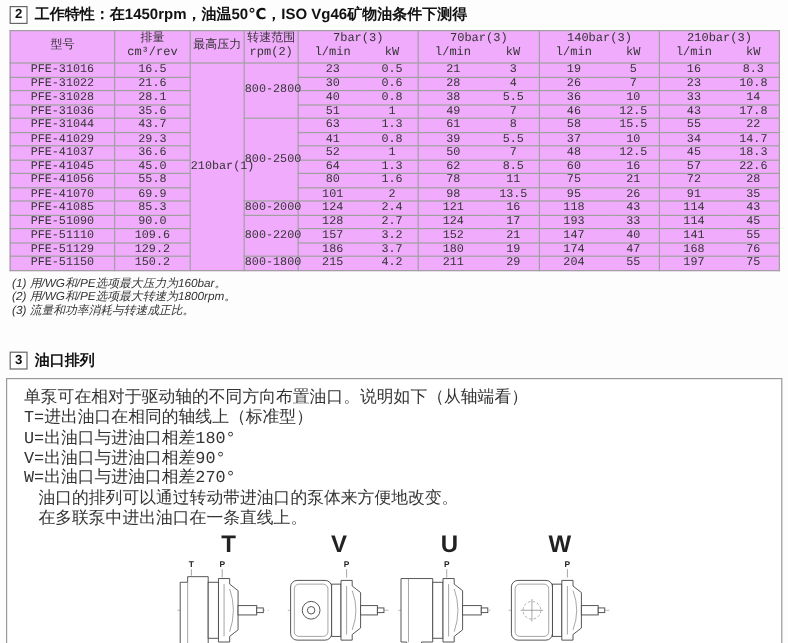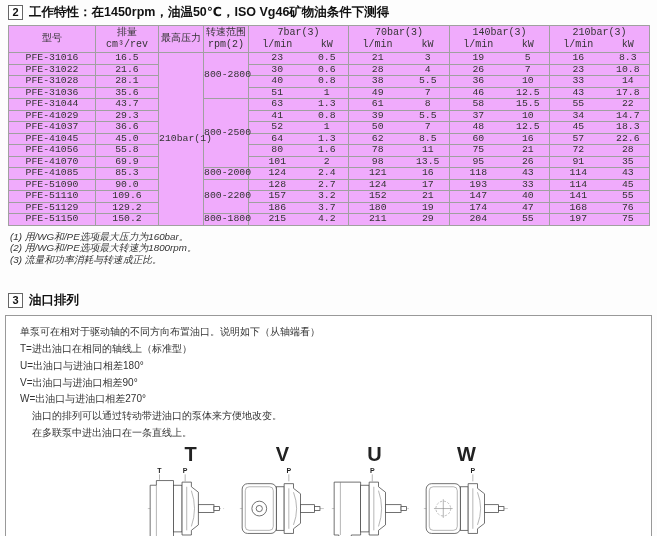--- a/index.html
+++ b/index.html
@@ -32,21 +32,21 @@
   .spec tbody td.lmin { border-right:none;text-align:center; }
   .spec tbody td.kw   { border-left:none; }
 
   .footnotes { margin:5px 0 0 10px; font-size:9.8px; line-height:11.6px; color:#333;font-style:italic; }
 
   .port-box {
     border:1px solid #999; background:#fff;
     margin:6px 5px 0 5px; padding:8px 14px 4px 14px;
     height:228px;
   }
-  .port-box .line { font-size:10px; line-height:16.8px; color:#333; }
+  .port-box .line { font-size:14px; line-height:16.8px; color:#333;font-family:Liberation Mono, monospace; }
   .port-box .indent { padding-left:12px; }
 
   .diagrams { display:flex; justify-content:center; margin-top:1px; }
   .diagram { width:92px; display:flex; flex-direction:column; align-items:center; }
   .dletter { font-size:20px; font-weight:600; line-height:22px; color:#222; text-align:center; }
   svg .ln   { stroke:#4a4a4a; stroke-width:1; fill:#fff; }
   svg .nofl { stroke:#4a4a4a; stroke-width:1; fill:none; }
   svg .thin { stroke:#777; stroke-width:0.7; fill:none; }
   svg .cl   { stroke:#888; stroke-width:0.6; }
   svg text.port { font-family:"Liberation Sans",sans-serif; font-size:9px; font-weight:bold; fill:#222; text-anchor:middle; }

